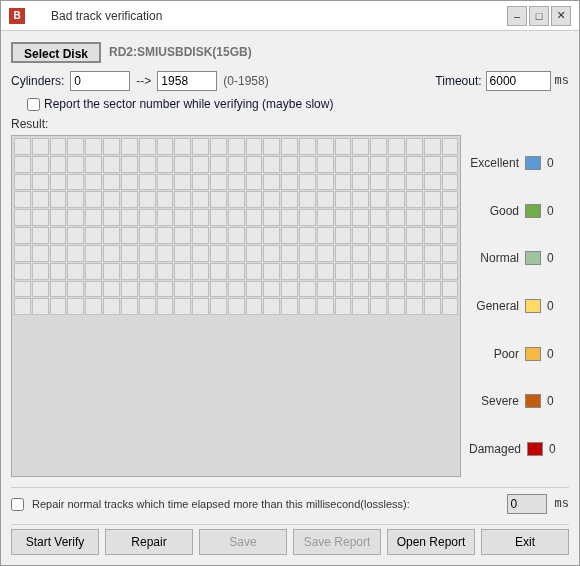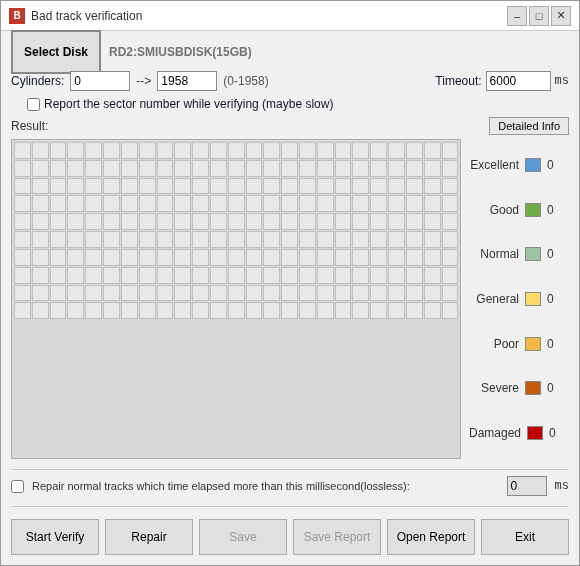--- a/index.html
+++ b/index.html
@@ -46,20 +46,21 @@
       align-items: center;
       justify-content: center;
       font-size: 10px;
       color: white;
       font-weight: bold;
     }
 
     .title-text {
       font-size: 12px;
       color: #333;
+      margin-left: 20px;
     }
 
     .title-controls {
       display: flex;
       gap: 2px;
     }
 
     .title-btn {
       width: 20px;
       height: 20px;
@@ -91,21 +92,21 @@
 
     .select-disk-btn {
       background: #e0e0e0;
       border: 2px solid #888;
       padding: 3px 10px;
       cursor: pointer;
       font-size: 12px;
       font-weight: 600;
       color: #000;
       min-width: 90px;
-      height: 44px;
+      height: 21px;
     }
 
     .disk-name {
       font-size: 12px;
       font-weight: 600;
       color: #737373;
     }
 
     
     .cylinders-row {
@@ -292,27 +293,26 @@
     
     .action-row {
       display: flex;
       gap: 6px;
       padding: 4px 0 2px 0;
       border-top: 1px solid #ccc;
     }
 
     .action-btn {
       flex: 1;
-      height: 36px;
+      height: 26px;
       background: #e0e0e0;
       border: 1px solid #aaa;
       cursor: pointer;
       font-size: 12px;
       color: #000;
-      margin-top: 8px;
     }
     .action-btn:disabled {
       color: #999;
       cursor: not-allowed;
     }
 
     .action-btn.primary {
       background: #e0e0e0;
     }
   </style>
@@ -356,21 +356,20 @@
     </div>
 
     <div class="checkbox-row">
       <input type="checkbox" style="">
       <label class="label">Report the sector number while verifying (maybe slow)</label>
     </div>
 
     <div class="result-section">
       <div class="result-header">
         <span class="result-label">Result:</span>
-        <button class="detailed-info-btn">Detailed Info</button>
       </div>
       <div class="result-body">
 
         <div class="grid-area" id="grid-container">
         <div class="grid-cell"></div>
             <div class="grid-cell"></div>
             <div class="grid-cell"></div>
             <div class="grid-cell"></div>
             <div class="grid-cell"></div>
             <div class="grid-cell"></div>

